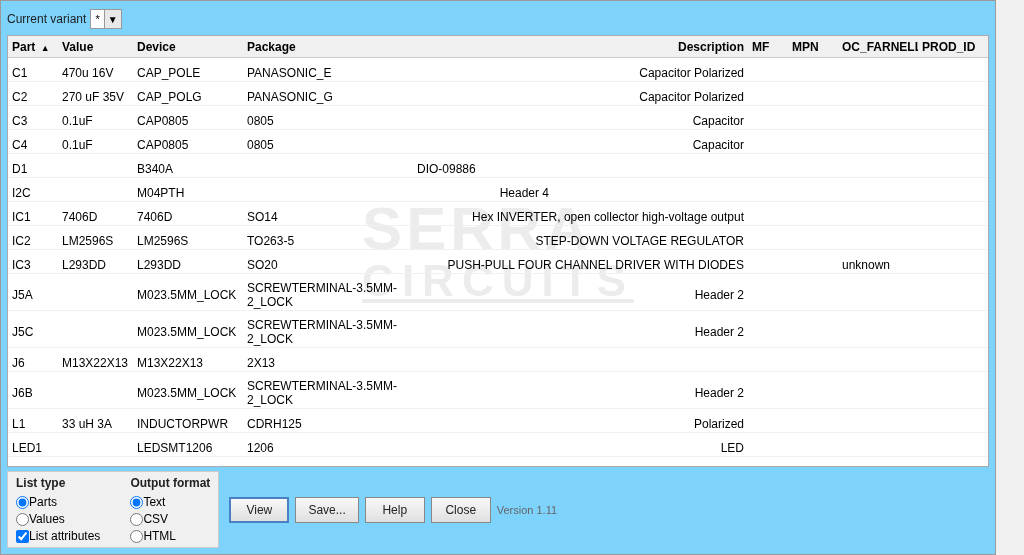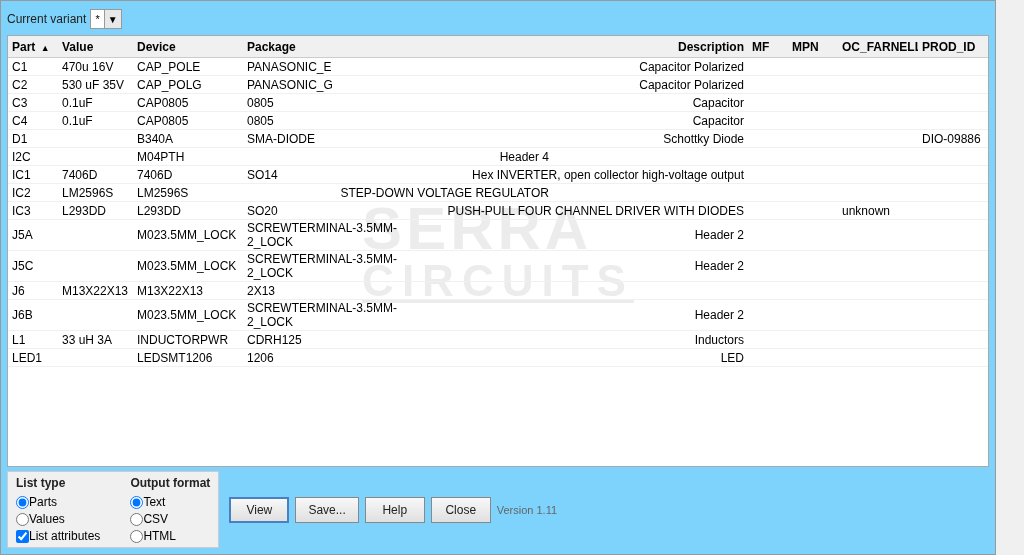--- a/index.html
+++ b/index.html
@@ -105,20 +105,21 @@
       overflow-y: scroll;
       overflow-x: hidden;
       position: relative;
       z-index: 1;
     }
     .table-row {
       display: flex;
       min-height: 18px;
       align-items: center;
       border-bottom: 1px solid #f0f0f0;
+      margin-top: 6px;
     }
     .col-part { width: 50px; min-width: 50px; padding: 1px 4px; overflow: hidden; }
     .col-value { width: 75px; min-width: 75px; padding: 1px 4px; overflow: hidden; }
     .col-device { width: 110px; min-width: 110px; padding: 1px 4px; overflow: hidden; }
     .col-package { width: 195px; min-width: 195px; padding: 1px 4px; overflow: hidden; }
     .col-description { width: 310px; min-width: 310px; padding: 1px 4px; overflow: hidden; text-align: right; }
     .col-mf { width: 40px; min-width: 40px; padding: 1px 4px; overflow: hidden; }
     .col-mpn { width: 50px; min-width: 50px; padding: 1px 4px; overflow: hidden; }
     .col-oc_farnell { width: 80px; min-width: 80px; padding: 1px 4px; overflow: hidden; }
     .col-prod_id { width: 80px; min-width: 80px; padding: 1px 4px; overflow: hidden; }
@@ -226,21 +227,21 @@
           <div class="col-device">CAP_POLE</div>
           <div class="col-package">PANASONIC_E</div>
           <div class="col-description">Capacitor Polarized</div>
           <div class="col-mf"></div>
           <div class="col-mpn"></div>
           <div class="col-oc_farnell"></div>
           <div class="col-prod_id"></div>
         </div>
         <div class="table-row">
           <div class="col-part">C2</div>
-          <div class="col-value">530 uF 35V</div>
+          <div class="col-value">270 uF 35V</div>
           <div class="col-device">CAP_POLG</div>
           <div class="col-package">PANASONIC_G</div>
           <div class="col-description">Capacitor Polarized</div>
           <div class="col-mf"></div>
           <div class="col-mpn"></div>
           <div class="col-oc_farnell"></div>
           <div class="col-prod_id"></div>
         </div>
         <div class="table-row">
           <div class="col-part">C3</div>
@@ -261,22 +262,20 @@
           <div class="col-description">Capacitor</div>
           <div class="col-mf"></div>
           <div class="col-mpn"></div>
           <div class="col-oc_farnell"></div>
           <div class="col-prod_id"></div>
         </div>
         <div class="table-row">
           <div class="col-part">D1</div>
           <div class="col-value"></div>
           <div class="col-device">B340A</div>
-          <div class="col-package">SMA-DIODE</div>
-          <div class="col-description">Schottky Diode</div>
           <div class="col-mf"></div>
           <div class="col-mpn"></div>
           <div class="col-oc_farnell"></div>
           <div class="col-prod_id">DIO-09886</div>
         </div>
         <div class="table-row">
           <div class="col-part">I2C</div>
           <div class="col-value"></div>
           <div class="col-device">M04PTH</div>
           <div class="col-description">Header 4</div>
@@ -293,20 +292,21 @@
           <div class="col-description">Hex INVERTER, open collector high-voltage output</div>
           <div class="col-mf"></div>
           <div class="col-mpn"></div>
           <div class="col-oc_farnell"></div>
           <div class="col-prod_id"></div>
         </div>
         <div class="table-row">
           <div class="col-part">IC2</div>
           <div class="col-value">LM2596S</div>
           <div class="col-device">LM2596S</div>
+          <div class="col-package">TO263-5</div>
           <div class="col-description">STEP-DOWN VOLTAGE REGULATOR</div>
           <div class="col-mf"></div>
           <div class="col-mpn"></div>
           <div class="col-oc_farnell"></div>
           <div class="col-prod_id"></div>
         </div>
         <div class="table-row">
           <div class="col-part">IC3</div>
           <div class="col-value">L293DD</div>
           <div class="col-device">L293DD</div>
@@ -359,21 +359,21 @@
           <div class="col-mf"></div>
           <div class="col-mpn"></div>
           <div class="col-oc_farnell"></div>
           <div class="col-prod_id"></div>
         </div>
         <div class="table-row">
           <div class="col-part">L1</div>
           <div class="col-value">33 uH 3A</div>
           <div class="col-device">INDUCTORPWR</div>
           <div class="col-package">CDRH125</div>
-          <div class="col-description">Inductors</div>
+          <div class="col-description">Polarized</div>
           <div class="col-mf"></div>
           <div class="col-mpn"></div>
           <div class="col-oc_farnell"></div>
           <div class="col-prod_id"></div>
         </div>
         <div class="table-row">
           <div class="col-part">LED1</div>
           <div class="col-value"></div>
           <div class="col-device">LEDSMT1206</div>
           <div class="col-package">1206</div>

